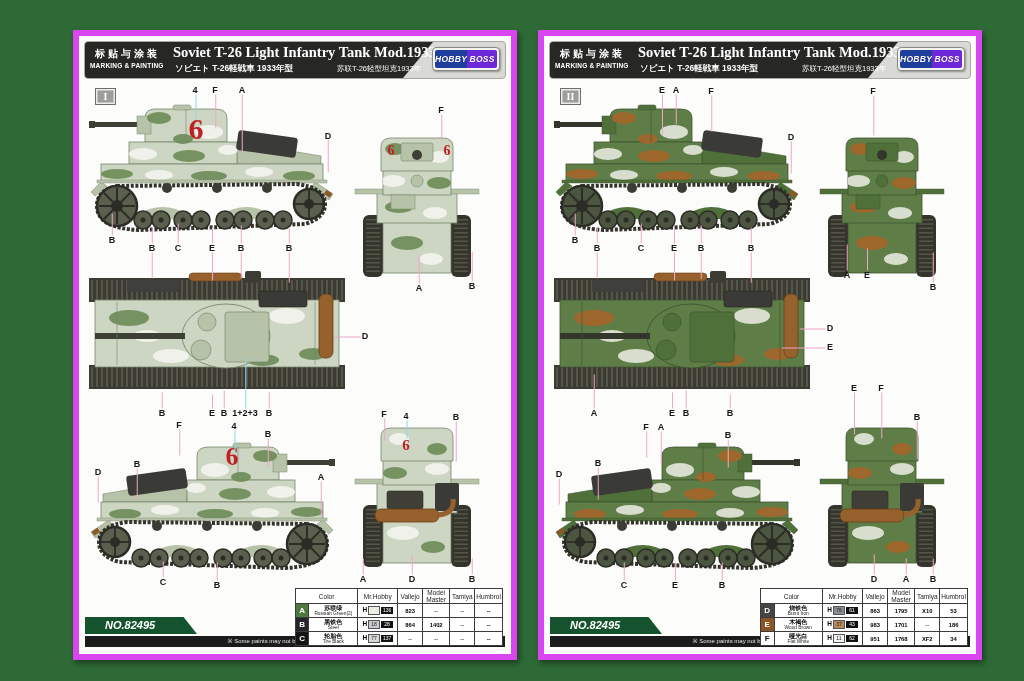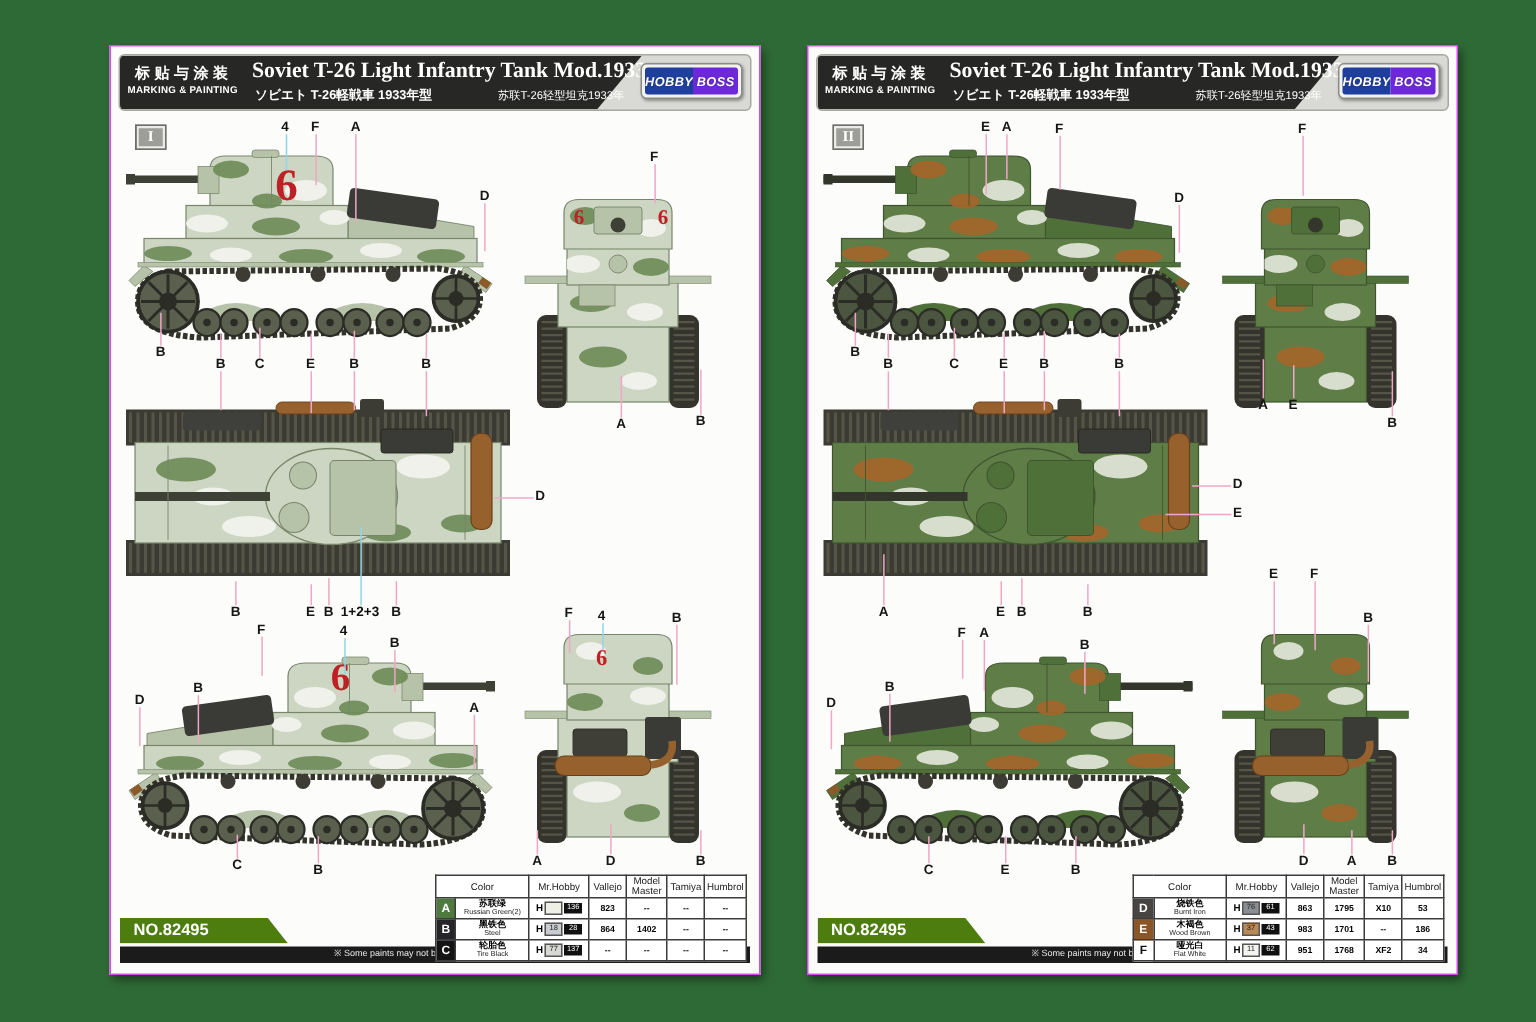--- a/index.html
+++ b/index.html
@@ -1,17 +1,17 @@
 <!DOCTYPE html>
 <html><head>
 <meta charset="utf-8">
 <style>
   html,body{margin:0;padding:0;}
   body{width:1024px;height:681px;position:relative;background:#2e6a36;font-family:"Liberation Sans",sans-serif;overflow:hidden;}
-  .page{position:absolute;top:30px;width:432px;height:618px;background:#fcfcfa;border:1px solid #d946ef;box-shadow:2px 3px 6px rgba(0,0,0,.45);}
+  .page{position:absolute;top:30px;width:432px;height:618px;background:#fcfcfa;border:6px solid #d946ef;box-shadow:2px 3px 6px rgba(0,0,0,.45);}
   #page1{left:73px;} #page2{left:538px;}
 
   
   .hdr{position:absolute;left:5px;right:5px;top:5px;height:36px;background:#d9d9d5;border-radius:4px;border:1px solid #a8a8a2;overflow:hidden;}
   .hdr-black{position:absolute;left:0;top:0;bottom:0;width:348px;background:#272725;clip-path:polygon(0 0,348px 0,318px 100%,0 100%);}
   .h-cn{position:absolute;left:10px;top:5px;color:#fff;font-size:10px;font-weight:bold;letter-spacing:3px;}
   .h-en{position:absolute;left:5px;top:20px;color:#fff;font-size:6.5px;font-weight:bold;letter-spacing:.2px;}
   .h-title{position:absolute;left:88px;top:2px;color:#fff;font-family:"Liberation Serif",serif;font-weight:bold;font-size:14.5px;white-space:nowrap;}
   .h-jp{position:absolute;left:90px;top:21px;color:#fff;font-size:8.5px;font-weight:bold;white-space:nowrap;}
   .h-cn2{position:absolute;left:252px;top:22px;color:#fff;font-size:7.5px;white-space:nowrap;}
@@ -52,21 +52,21 @@
   .c-mh{width:40px;font-size:5.5px;}
   .mh-h{font-weight:bold;font-size:6.5px;margin-right:1px;}
   .mh-aq{display:inline-block;min-width:10px;height:7px;line-height:7px;border:.5px solid #555;font-size:5px;vertical-align:middle;color:#222;}
   .mh-mc{display:inline-block;min-width:12px;height:7px;line-height:7px;background:#111;color:#fff;font-size:5px;vertical-align:middle;margin-left:1px;}
   .c-v{width:24px;font-size:5.8px;font-weight:bold;}
   .c-mm{width:27px;font-size:5.8px;font-weight:bold;}
   .c-t{width:24px;font-size:5.8px;font-weight:bold;}
   .c-h{width:27px;font-size:5.8px;font-weight:bold;}
 
   
-  .kitno{position:absolute;left:6px;top:581px;width:112px;height:17px;background:#4d7c0f;color:#fff;font-weight:bold;font-size:11px;line-height:17px;padding-left:9px;box-sizing:border-box;clip-path:polygon(0 0,88% 0,100% 100%,0 100%);z-index:8;}
+  .kitno{position:absolute;left:6px;top:581px;width:112px;height:17px;background:#14532d;color:#fff;font-weight:bold;font-style:italic;font-size:11px;line-height:17px;padding-left:20px;box-sizing:border-box;clip-path:polygon(0 0,88% 0,100% 100%,0 100%);z-index:8;}
   .disc{position:absolute;left:6px;right:6px;top:600px;height:11px;background:#1b1b1b;color:#e9e9e9;font-size:6px;line-height:11px;text-align:right;padding-right:5px;z-index:6;}
 </style>
 </head>
 <body style="background: rgb(46, 106, 54);">
 
 <svg width="0" height="0" style="position:absolute" aria-hidden="true">
   <defs>
     <clipPath id="cp-side">
       <path d="M58 44 V20 Q58 11 68 11 H128 Q140 11 140 20 V44 Z"></path>
       <rect x="42" y="44" width="108" height="22"></rect>

